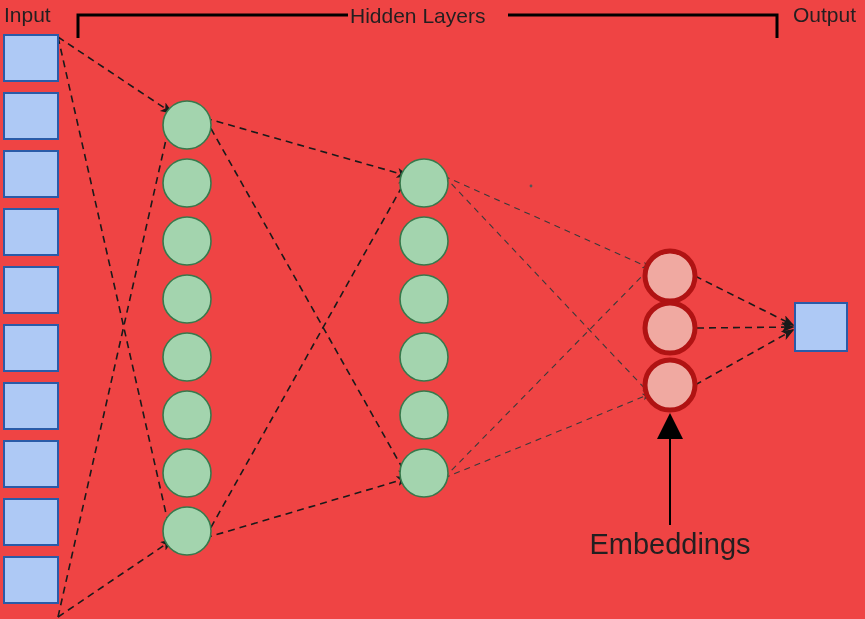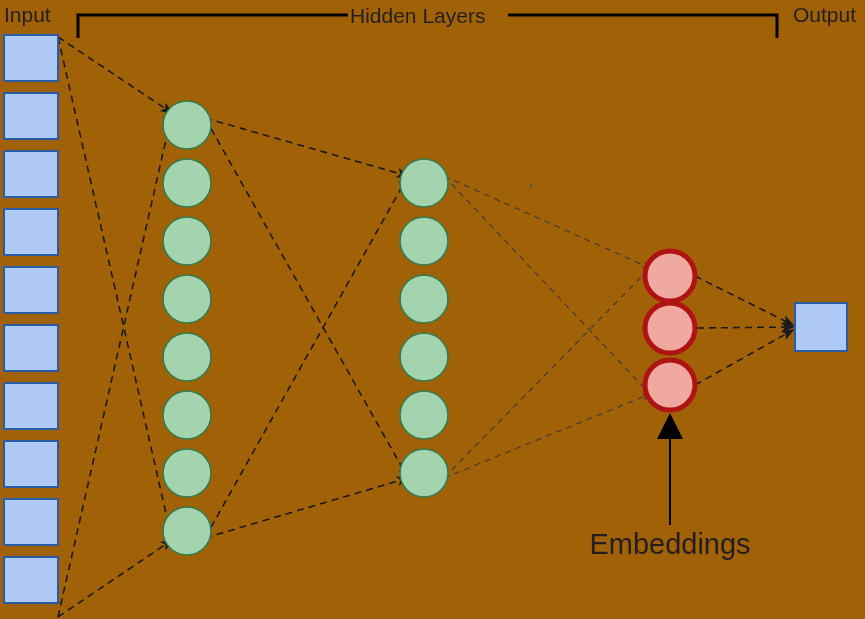--- a/index.html
+++ b/index.html
@@ -10,21 +10,21 @@
   body {
     width: 865px;
     height: 619px;
     overflow: hidden;
     font-family: "Liberation Sans", sans-serif;
   }
   #diagram-root {
     position: relative;
     width: 865px;
     height: 619px;
-    background: #a16207;
+    background: #ef4444;
   }
   #diagram-svg {
     position: absolute;
     left: 0;
     top: 0;
     width: 865px;
     height: 619px;
     display: block;
   }
   .label-text {

